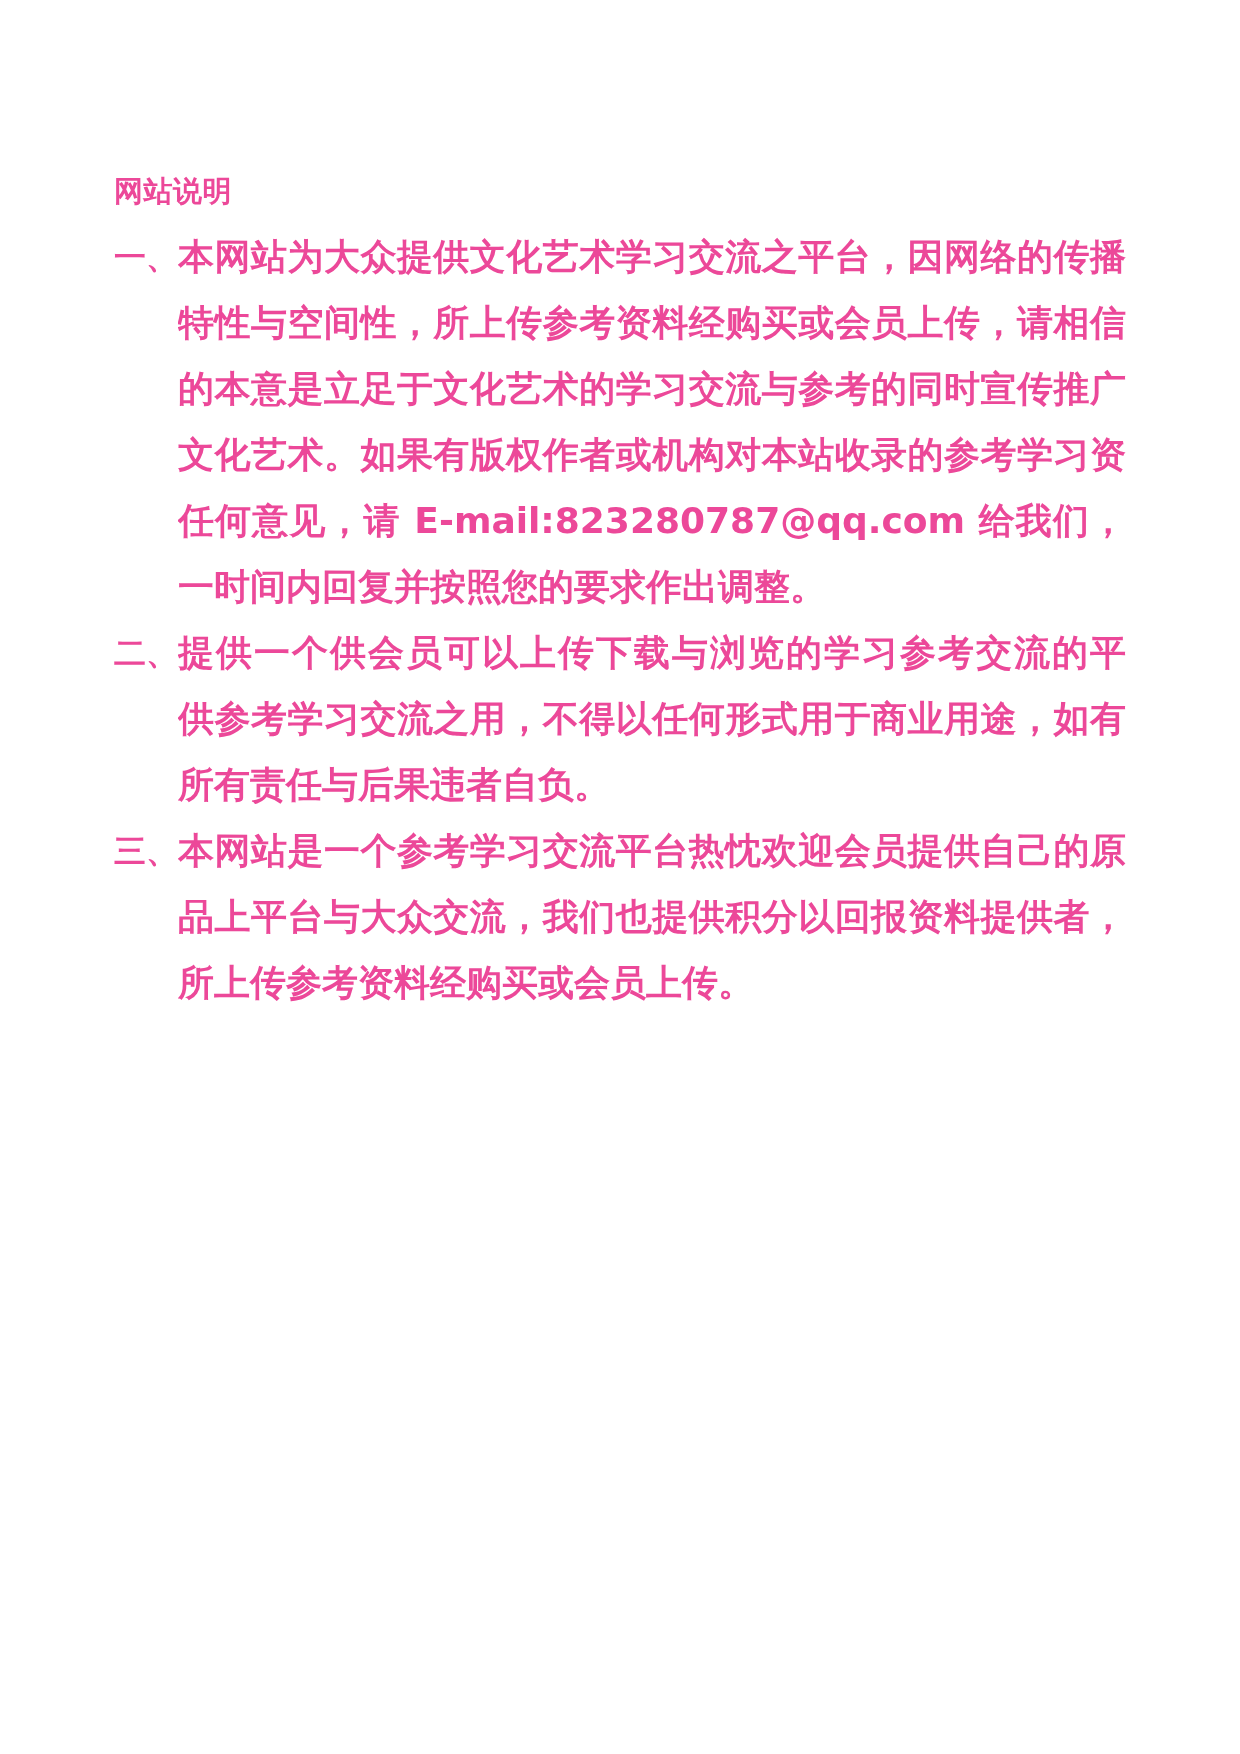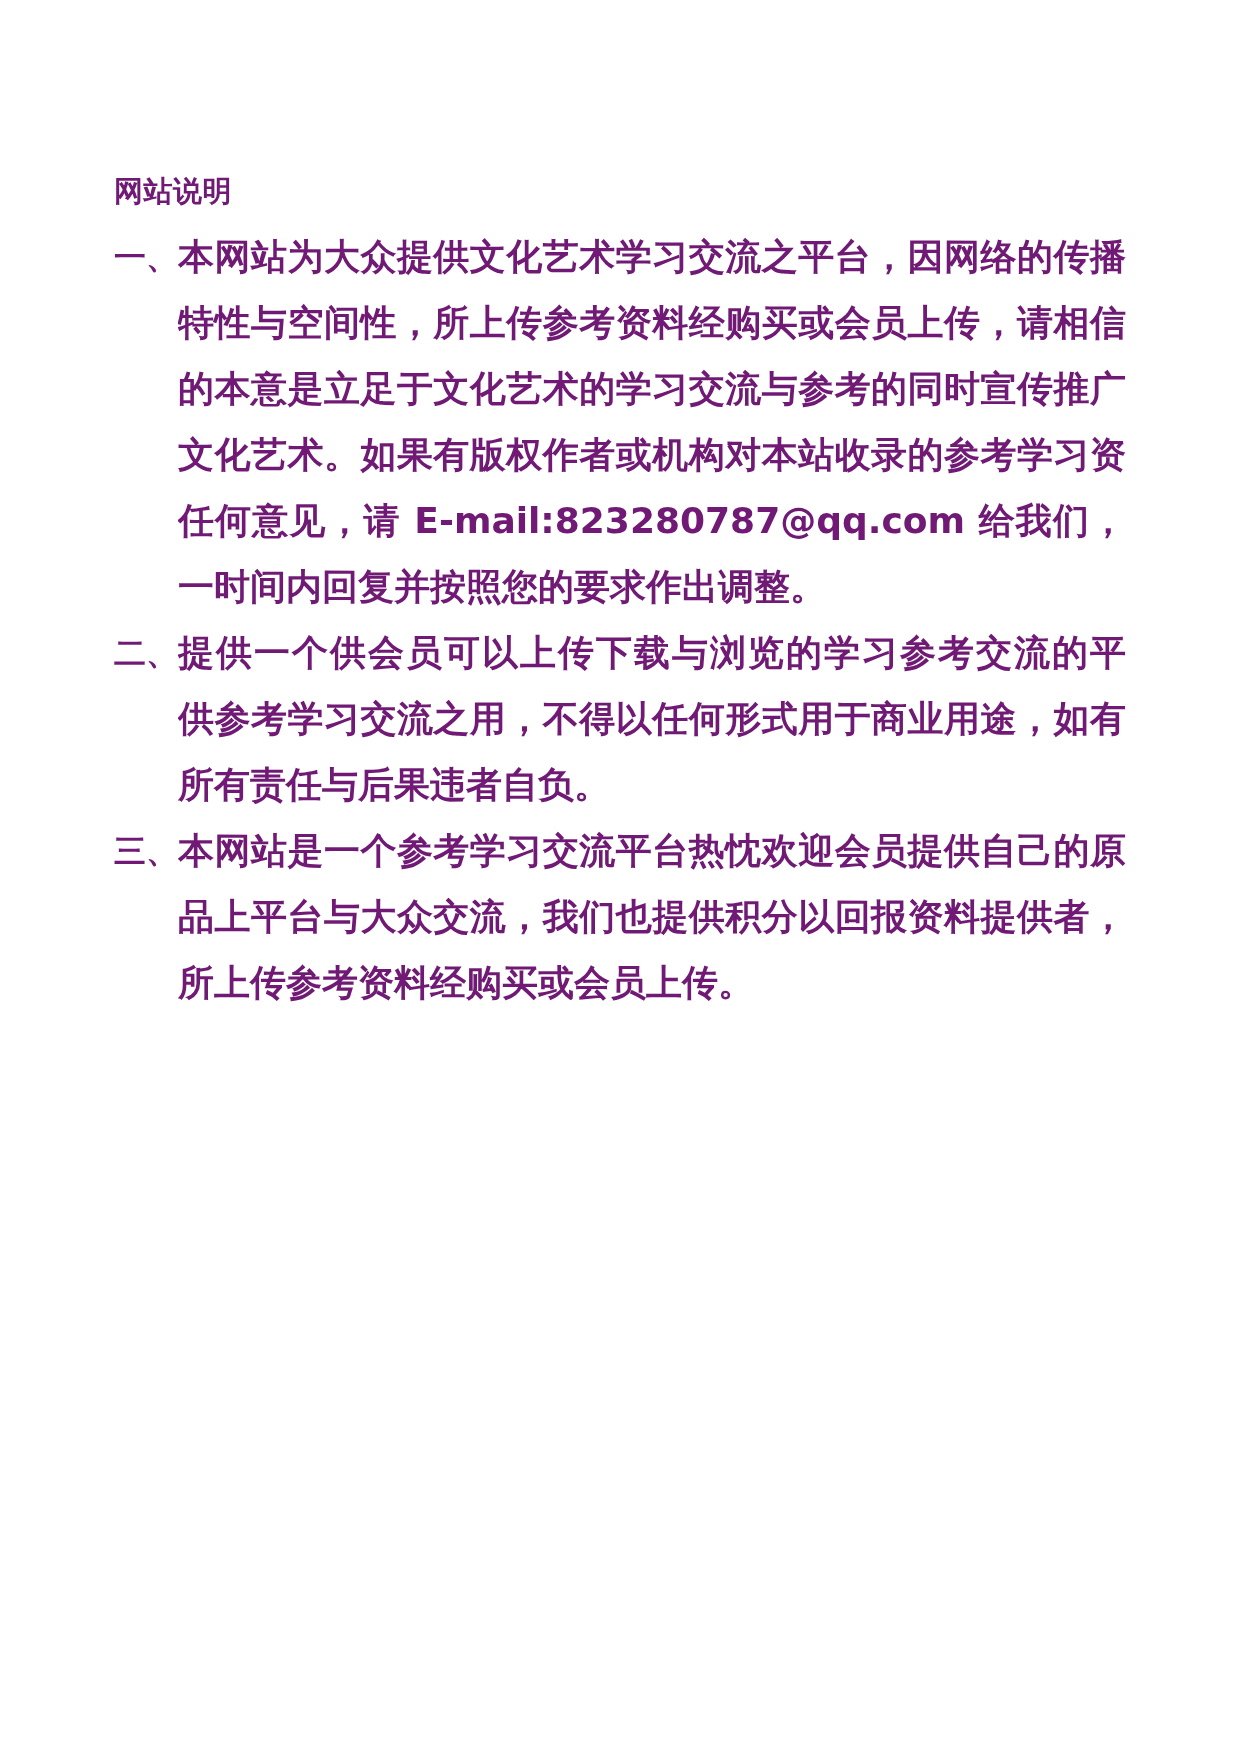--- a/index.html
+++ b/index.html
@@ -5,21 +5,21 @@
   html, body {
     margin: 0;
     padding: 0;
     background: #ffffff;
   }
   .page {
     position: relative;
     width: 1240px;
     height: 1754px;
     background: #ffffff;
-    color: #701a75;
+    color: #ec4899;
     font-family: "DejaVu Sans", sans-serif;
     font-weight: bold;
     overflow: hidden;
   }
   .content {
     position: absolute;
     left: 114px;
     top: 158px;
     width: 1012px;
   }

